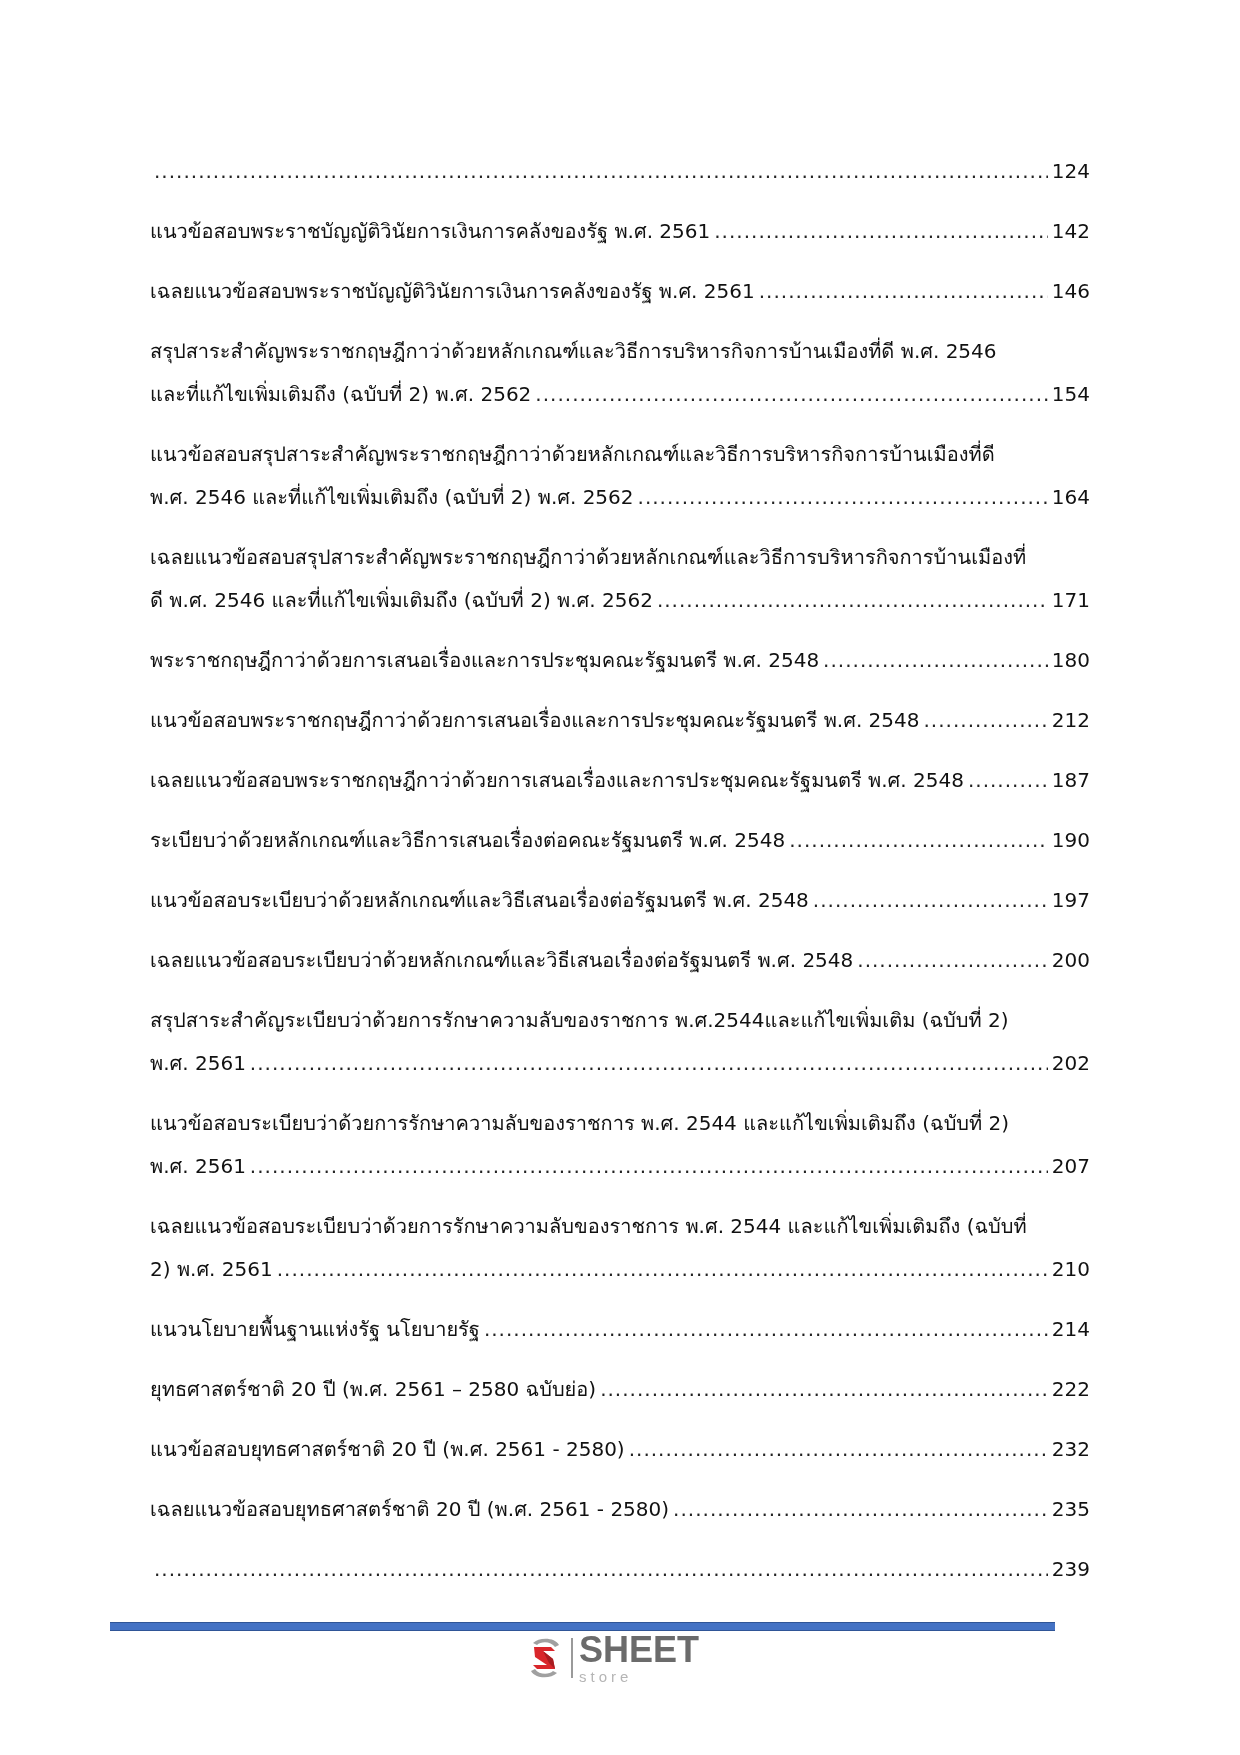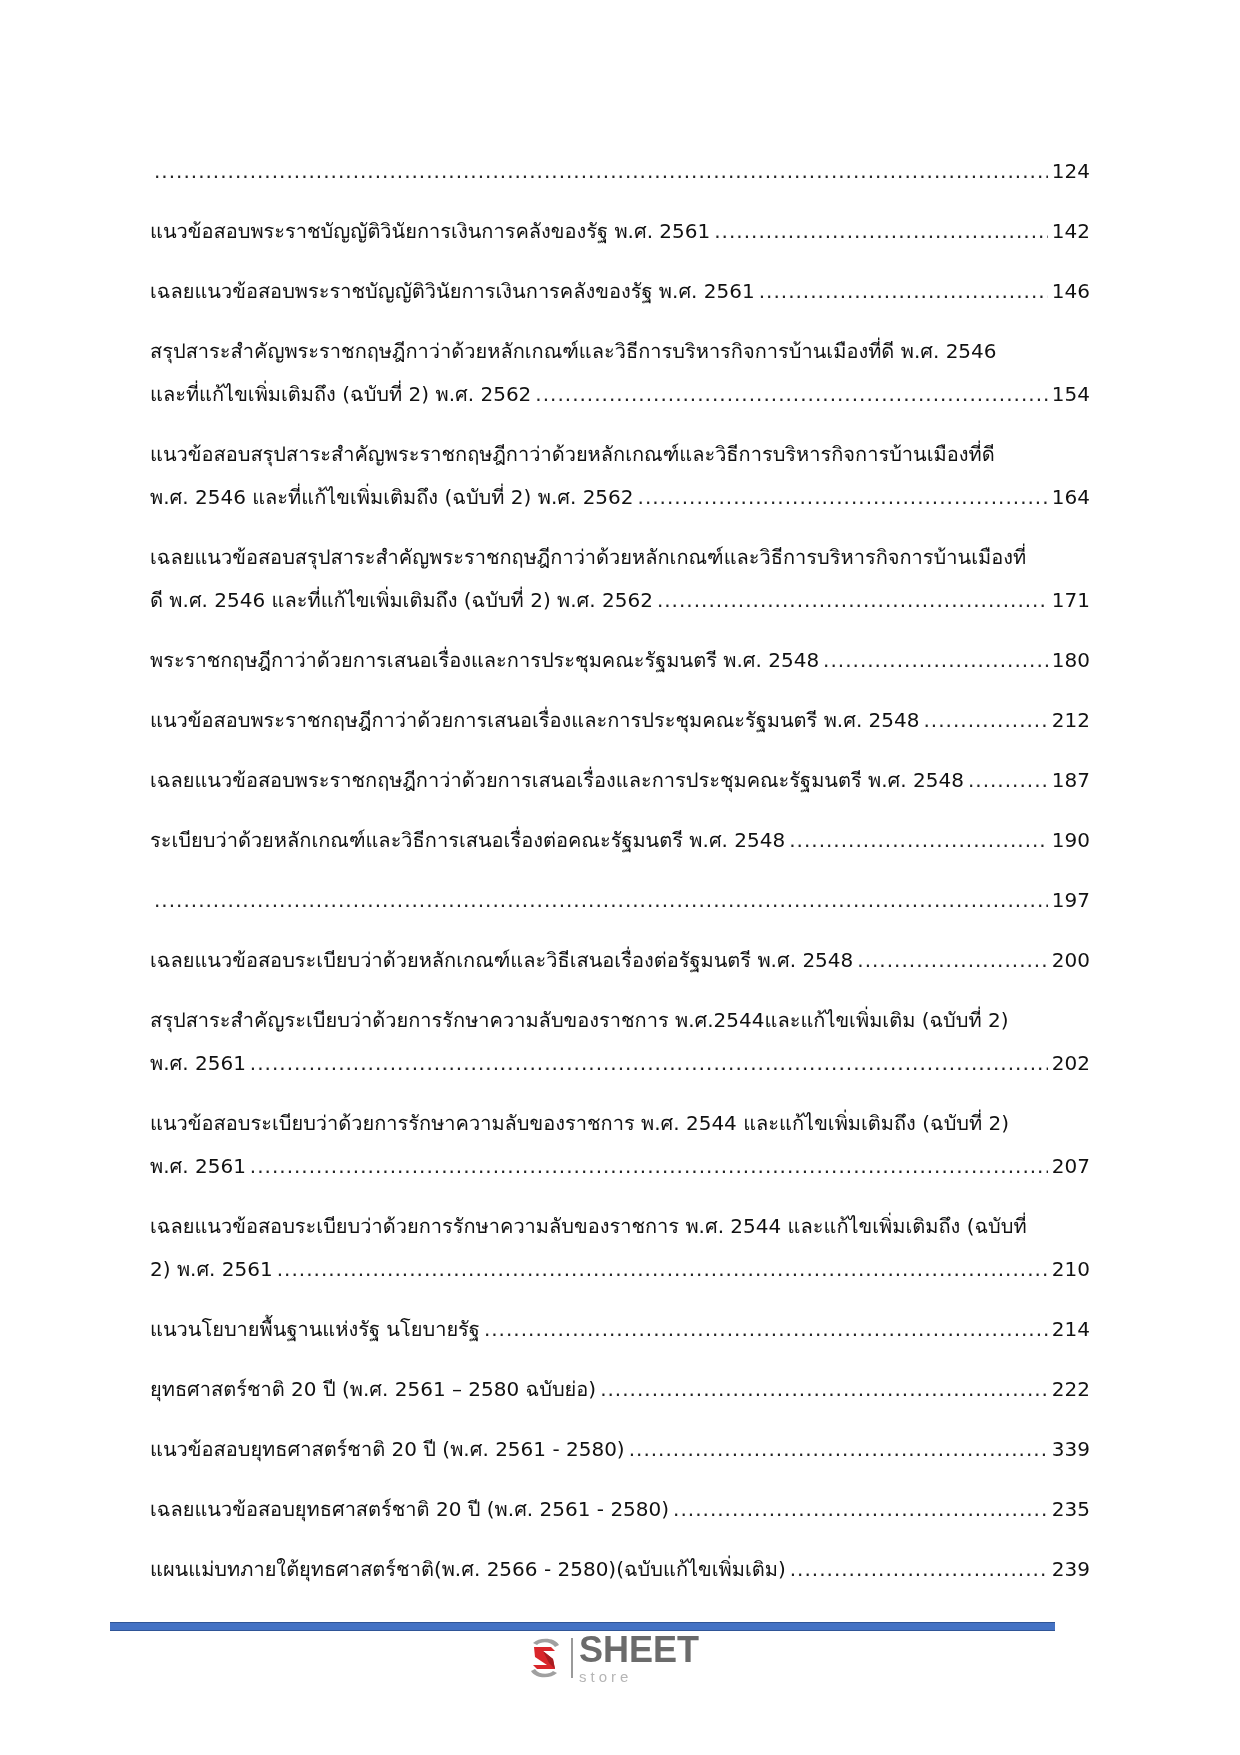--- a/index.html
+++ b/index.html
@@ -185,20 +185,21 @@
   <div class="entry">
     <div class="line">
       <span class="text">ระเบียบว่าด้วยหลักเกณฑ์และวิธีการเสนอเรื่องต่อคณะรัฐมนตรี พ.ศ. 2548</span>
       <span class="leader"></span>
       <span class="page">190</span>
     </div>
   </div>
 
   <div class="entry">
     <div class="line">
+      <span class="text">แนวข้อสอบระเบียบว่าด้วยหลักเกณฑ์และวิธีเสนอเรื่องต่อรัฐมนตรี พ.ศ. 2548</span>
       <span class="leader"></span>
       <span class="page">197</span>
     </div>
   </div>
 
   <div class="entry">
     <div class="line">
       <span class="text">เฉลยแนวข้อสอบระเบียบว่าด้วยหลักเกณฑ์และวิธีเสนอเรื่องต่อรัฐมนตรี พ.ศ. 2548</span>
       <span class="leader"></span>
       <span class="page">200</span>
@@ -251,35 +252,34 @@
       <span class="text">ยุทธศาสตร์ชาติ 20 ปี (พ.ศ. 2561 – 2580 ฉบับย่อ)</span>
       <span class="leader"></span>
       <span class="page">222</span>
     </div>
   </div>
 
   <div class="entry">
     <div class="line">
       <span class="text">แนวข้อสอบยุทธศาสตร์ชาติ 20 ปี (พ.ศ. 2561 - 2580)</span>
       <span class="leader"></span>
-      <span class="page">339</span>
+      <span class="page">232</span>
     </div>
   </div>
 
   <div class="entry">
     <div class="line">
       <span class="text">เฉลยแนวข้อสอบยุทธศาสตร์ชาติ 20 ปี (พ.ศ. 2561 - 2580)</span>
       <span class="leader"></span>
       <span class="page">235</span>
     </div>
   </div>
 
   <div class="entry">
     <div class="line">
-      <span class="text">แผนแม่บทภายใต้ยุทธศาสตร์ชาติ(พ.ศ. 2566 - 2580)(ฉบับแก้ไขเพิ่มเติม)</span>
       <span class="leader"></span>
       <span class="page">239</span>
     </div>
   </div>
 </div>
 
 <div class="footer-bar"></div>
 
 <div class="logo">
   <svg class="mark" viewBox="0 0 40 42" xmlns="http://www.w3.org/2000/svg">

